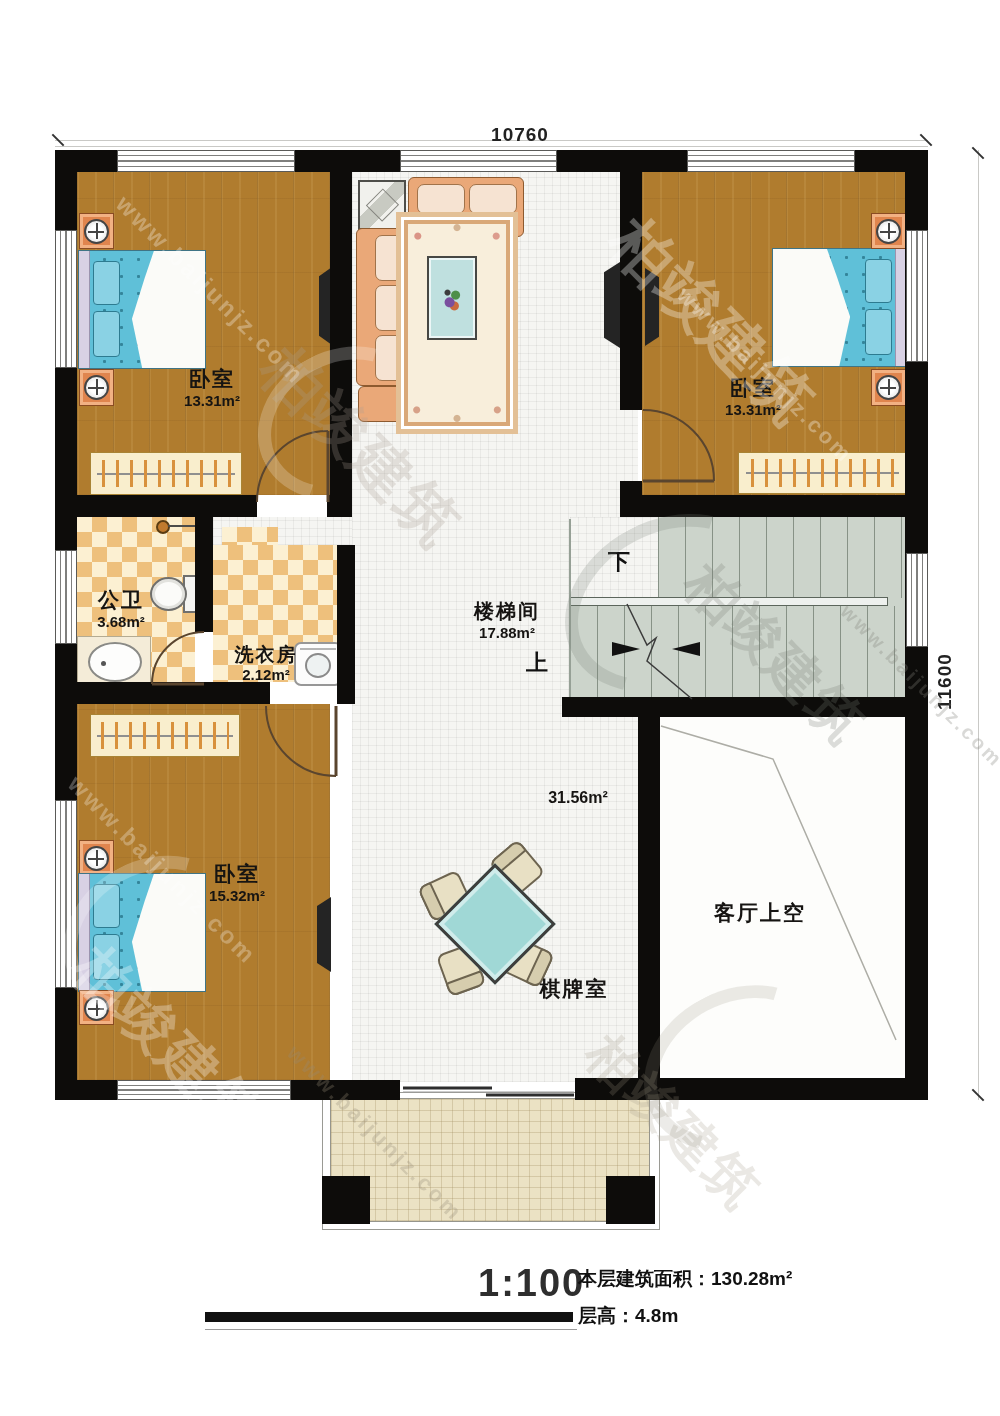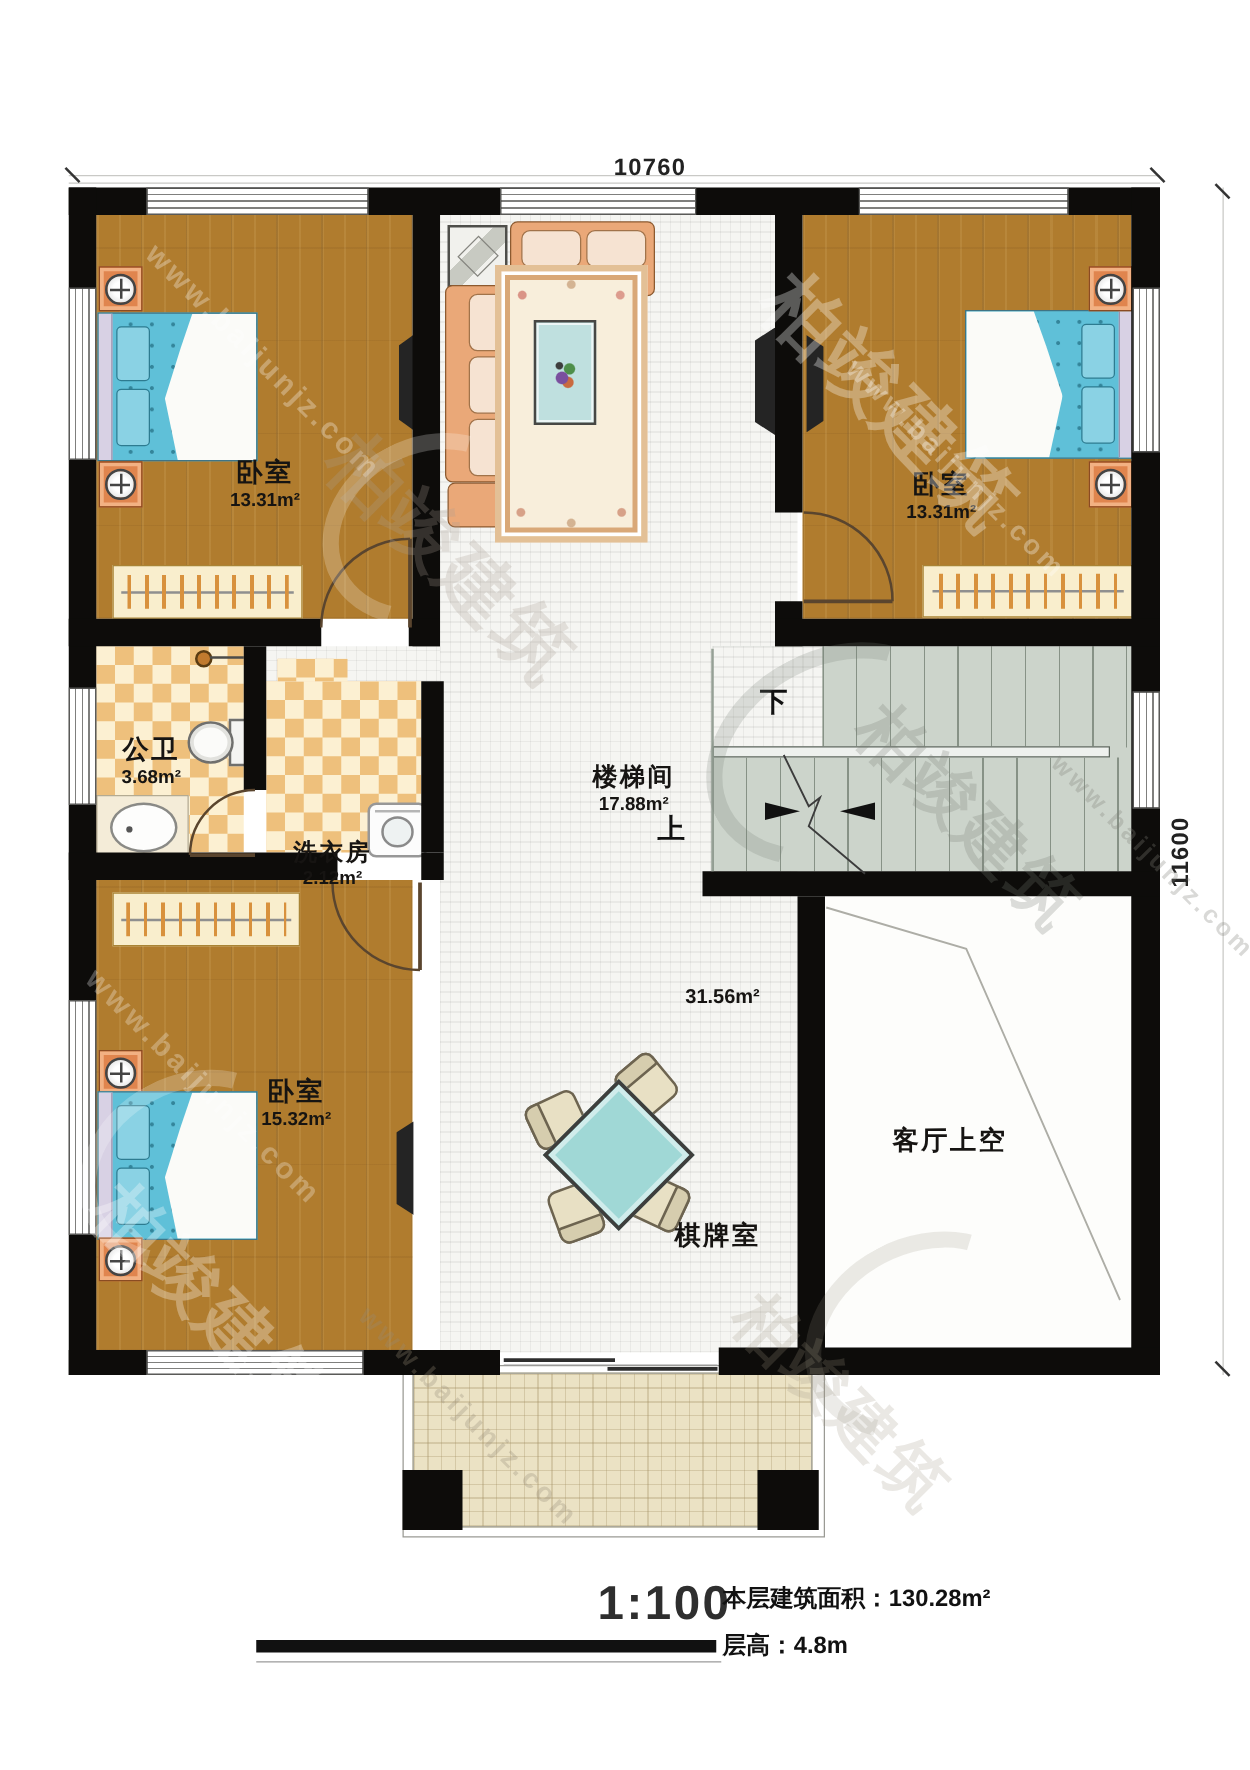--- a/index.html
+++ b/index.html
@@ -276,24 +276,24 @@
   </div>
   <div class="abs room-label" style="left:673px;top:376px;width:160px;">
     <span class="nm">卧室</span>
     <span class="ar">13.31m²</span>
   </div>
   <div class="abs room-label" style="left:62px;top:588px;width:118px;">
     <span class="nm">公卫</span>
     <span class="ar">3.68m²</span>
   </div>
   <div class="abs room-label" style="left:198px;top:644px;width:136px;">
-    <span class="nm" style="font-size:19px;margin-top:28px;">洗衣房</span>
+    <span class="nm" style="font-size:19px;">洗衣房</span>
     <span class="ar">2.12m²</span>
   </div>
-  <div class="abs room-label" style="left:448px;top:600px;width:118px;margin-top:11px;">
+  <div class="abs room-label" style="left:448px;top:600px;width:118px;">
     <span class="nm" style="font-size:20px;">楼梯间</span>
     <span class="ar">17.88m²</span>
   </div>
   <div class="abs stair-char" style="left:608px;top:547px;">下</div>
   <div class="abs stair-char" style="left:526px;top:648px;">上</div>
   <div class="abs room-label" style="left:157px;top:862px;width:160px;">
     <span class="nm">卧室</span>
     <span class="ar">15.32m²</span>
   </div>
   <div class="abs room-label" style="left:518px;top:789px;width:120px;">

